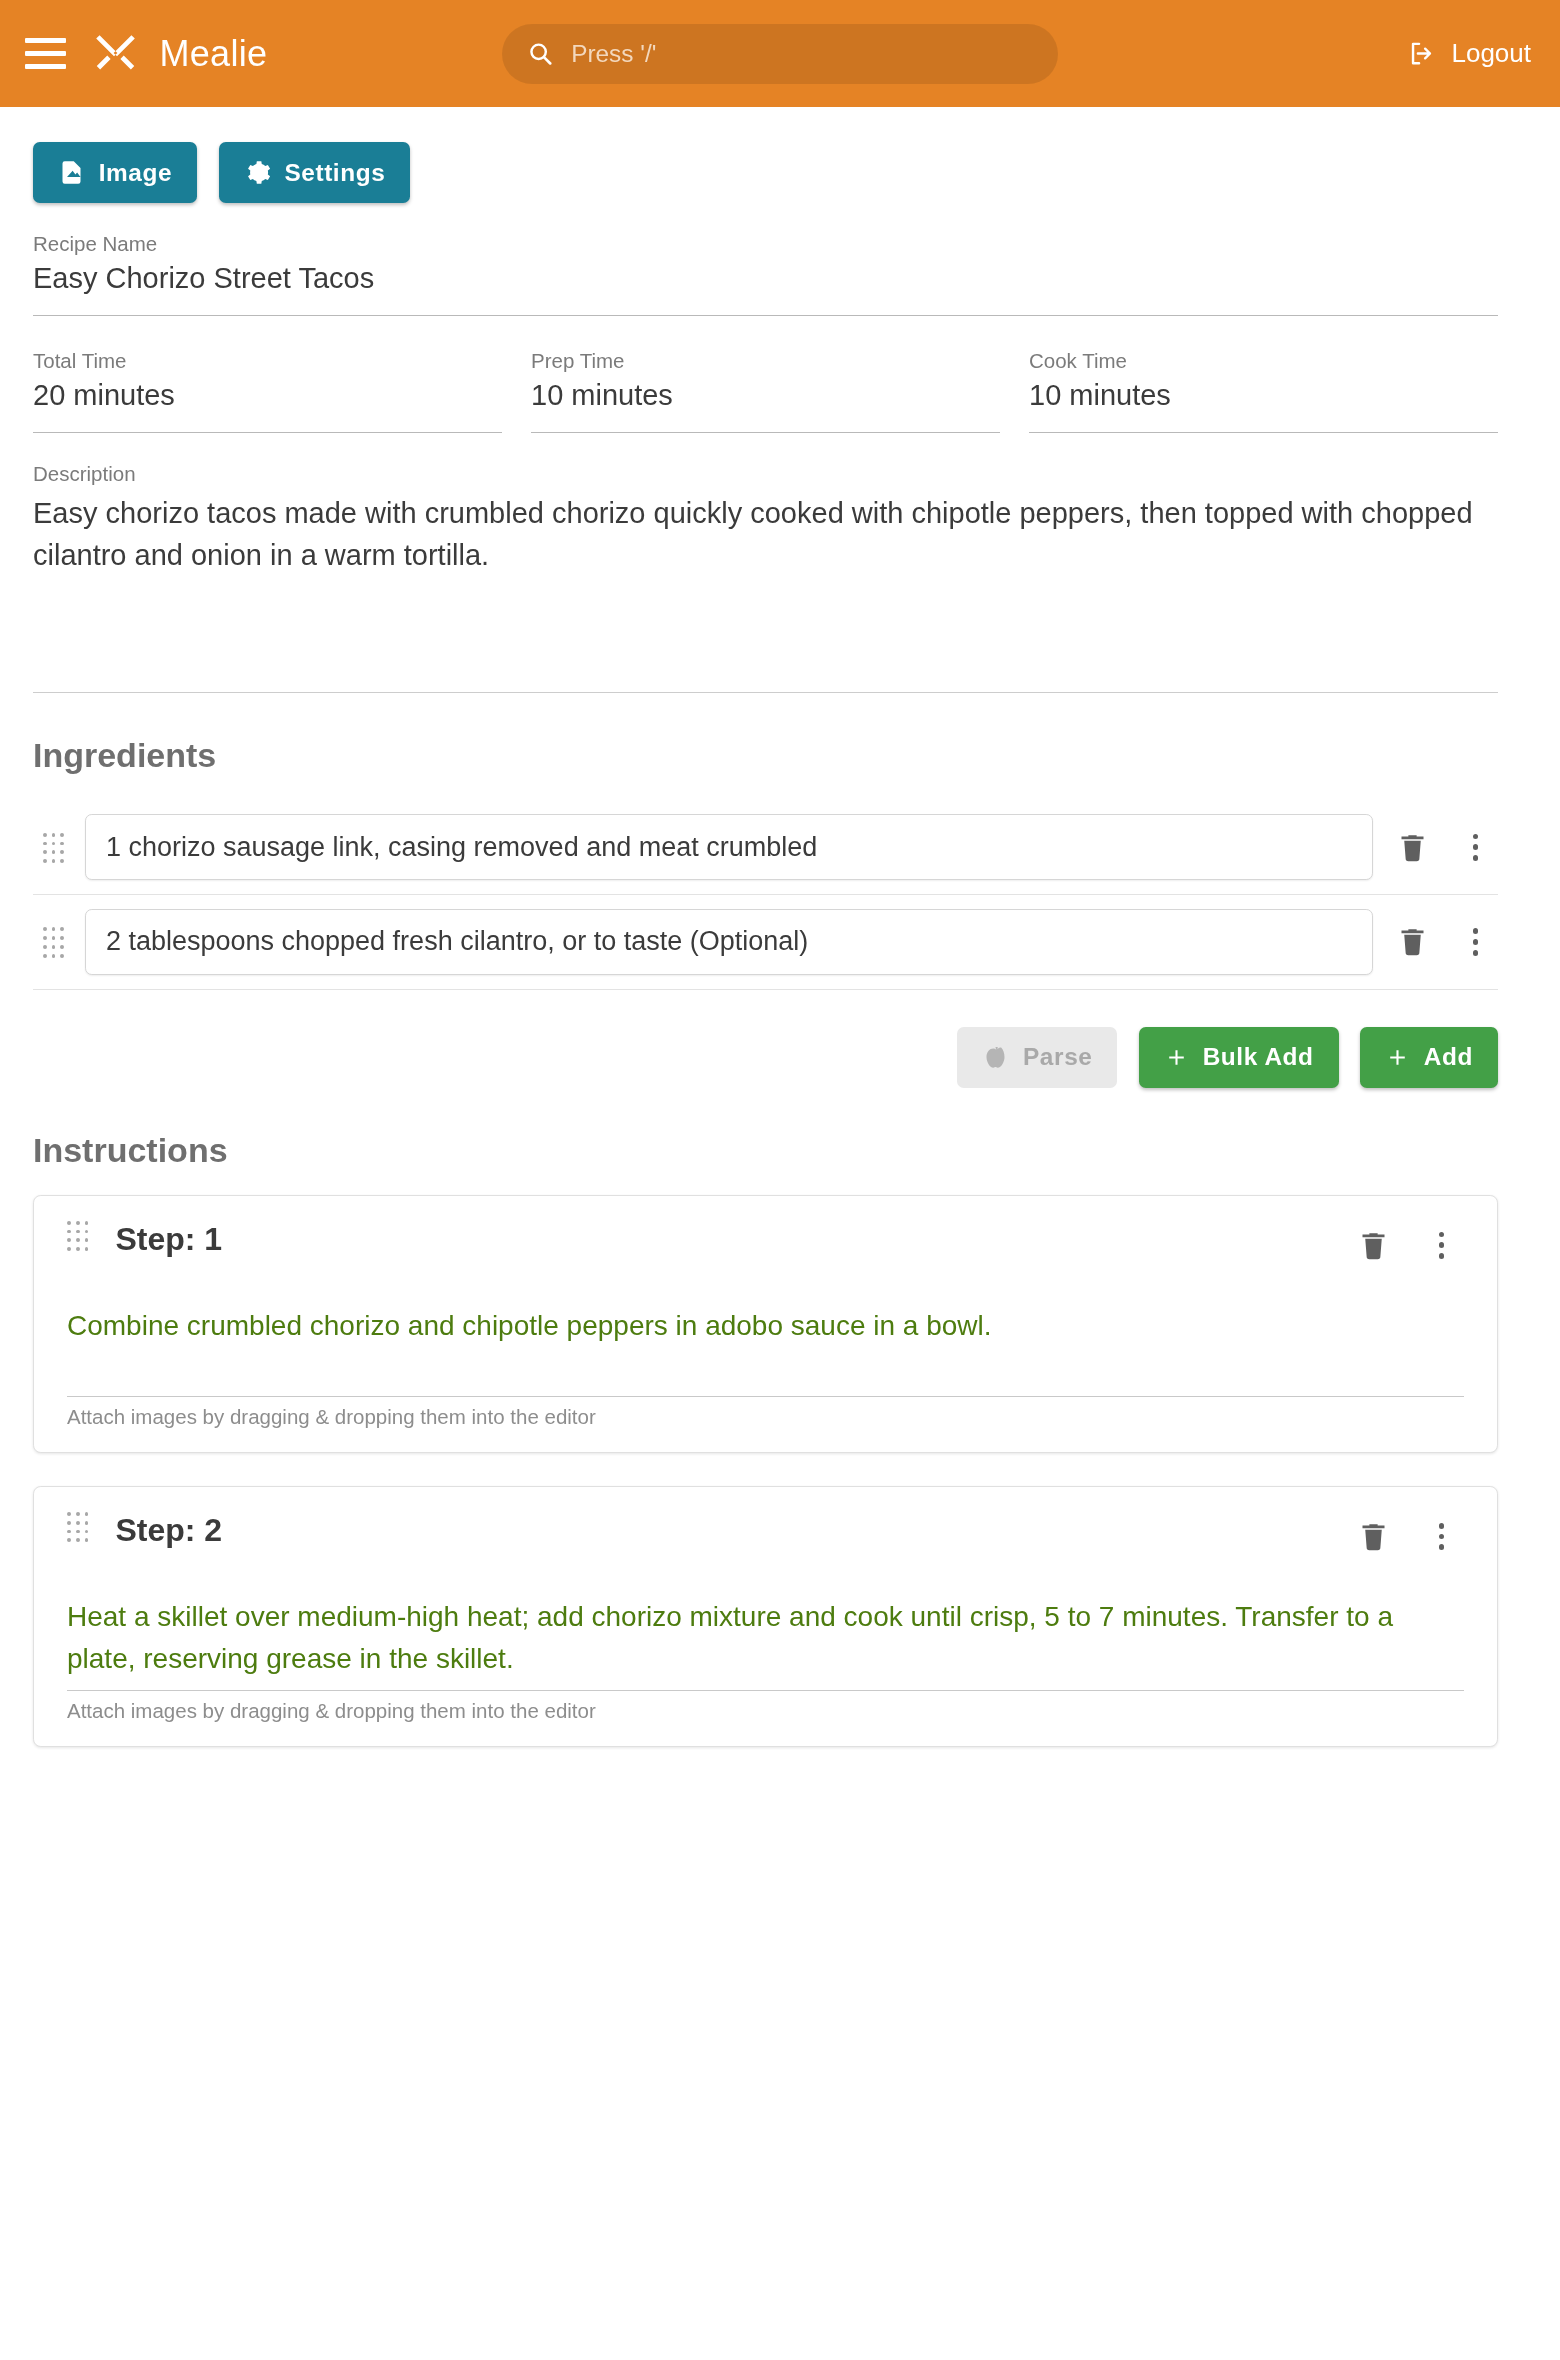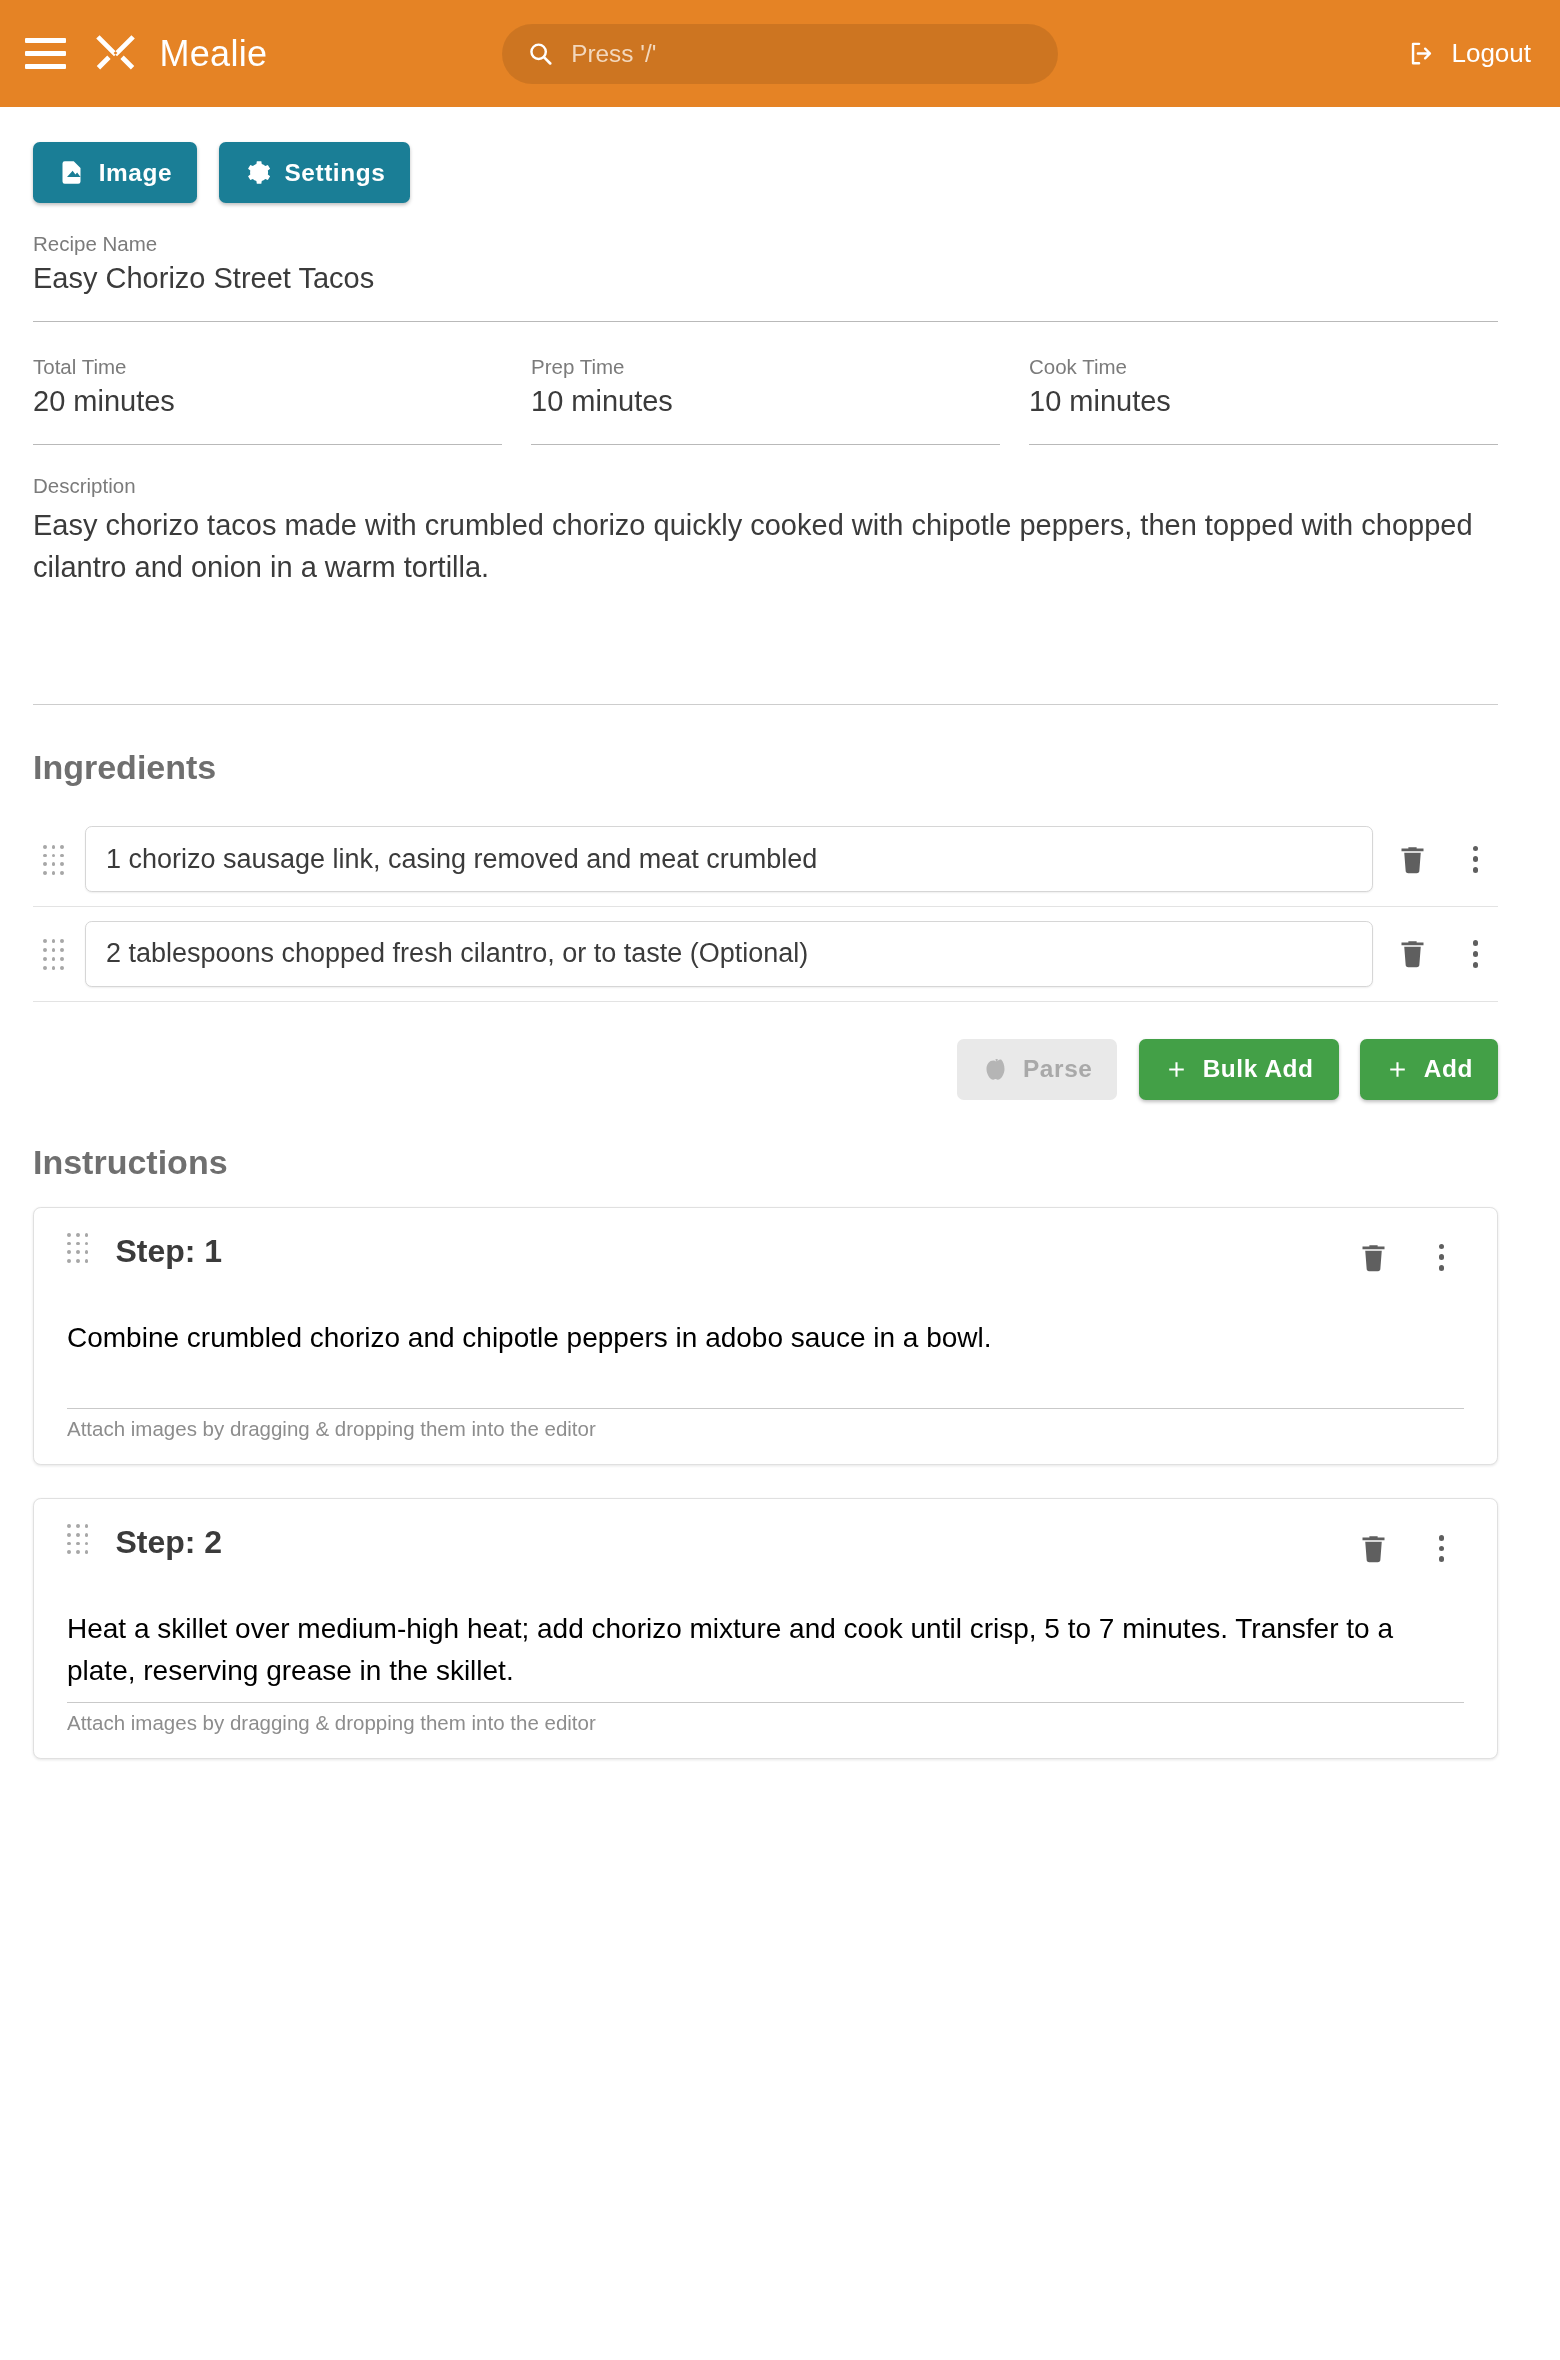--- a/index.html
+++ b/index.html
@@ -133,21 +133,21 @@
 
   .field { margin-top: 29px; }
   .field-label {
     font-size: 20.5px;
     color: #7b7b7b;
     margin-bottom: 5.9px;
   }
   .field-value {
     font-size: 29px;
     color: #3b3b3b;
-    padding-bottom: 26px;
+    padding-bottom: 20px;
     border-bottom: 1px solid #b9b9b9;
     outline: none;
   }
   .field-row {
     display: flex;
     gap: 29px;
     margin-top: 33px;
   }
   .field-row .field { margin-top: 0; flex: 1; }
 
@@ -238,21 +238,21 @@
   }
   .step-title {
     font-size: 32px;
     font-weight: 700;
     color: #3b3b3b;
   }
   .step-head .spacer { flex: 1; }
   .step-body {
     font-size: 28px;
     line-height: 1.5;
-    color: #000000;
+    color: #4d7c0f;
     padding: 35px 0 9.8px 0;
     min-height: 127px;
     border-bottom: 1px solid #c9c9c9;
     margin-bottom: 7.8px;
   }
   .step-hint {
     font-size: 20.5px;
     color: #8d8d8d;
     padding-bottom: 7.8px;
   }

